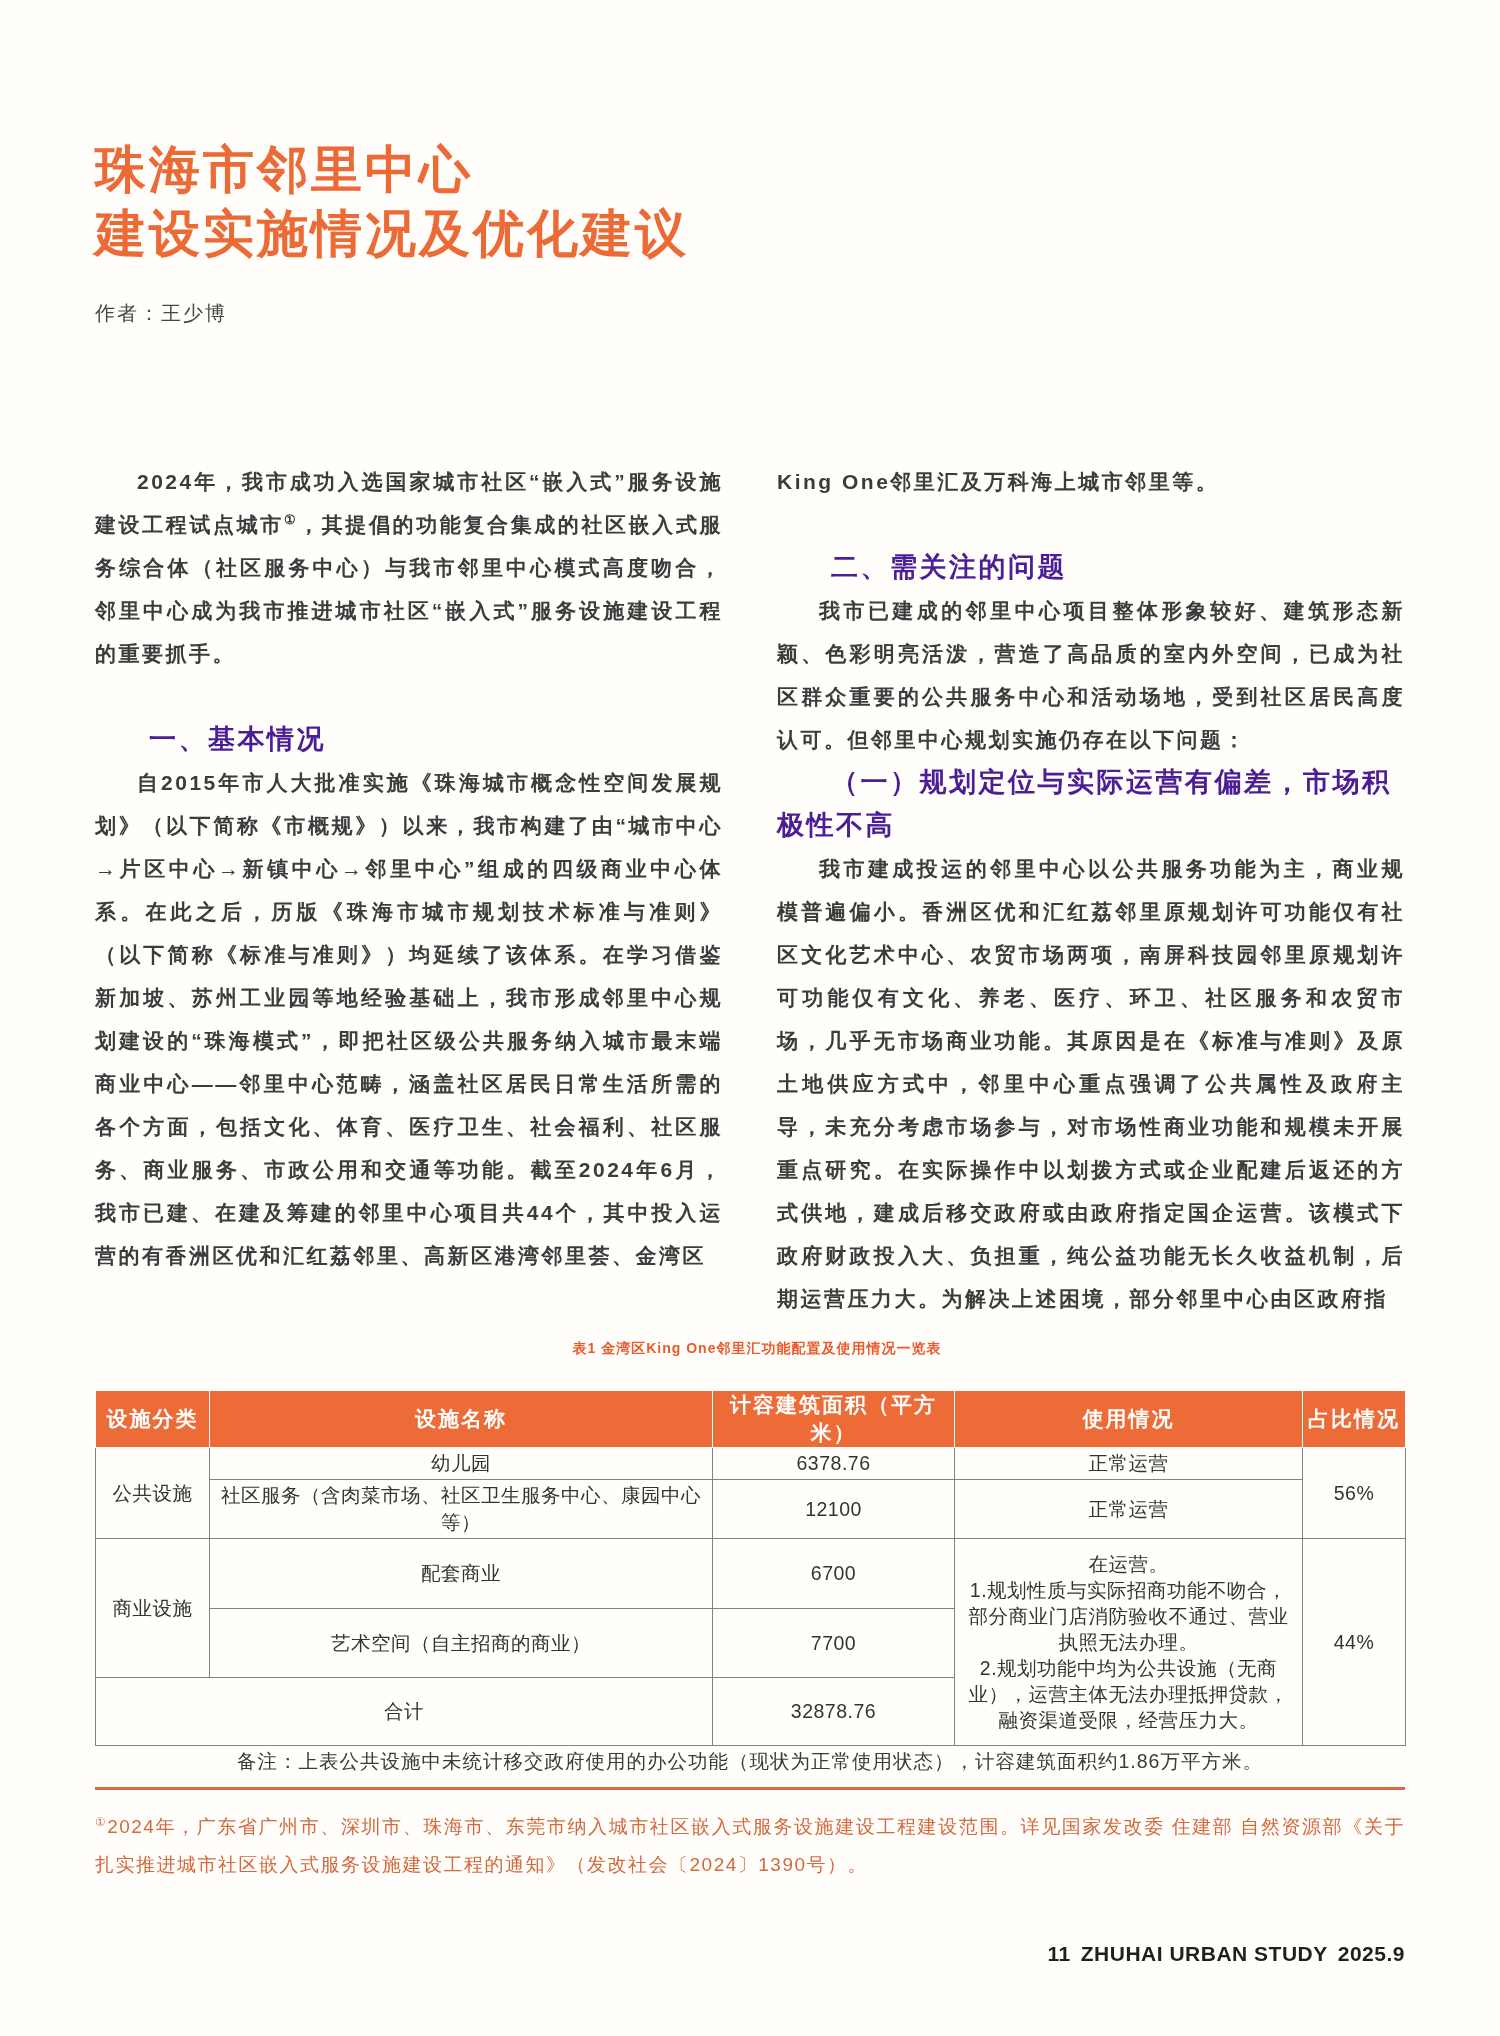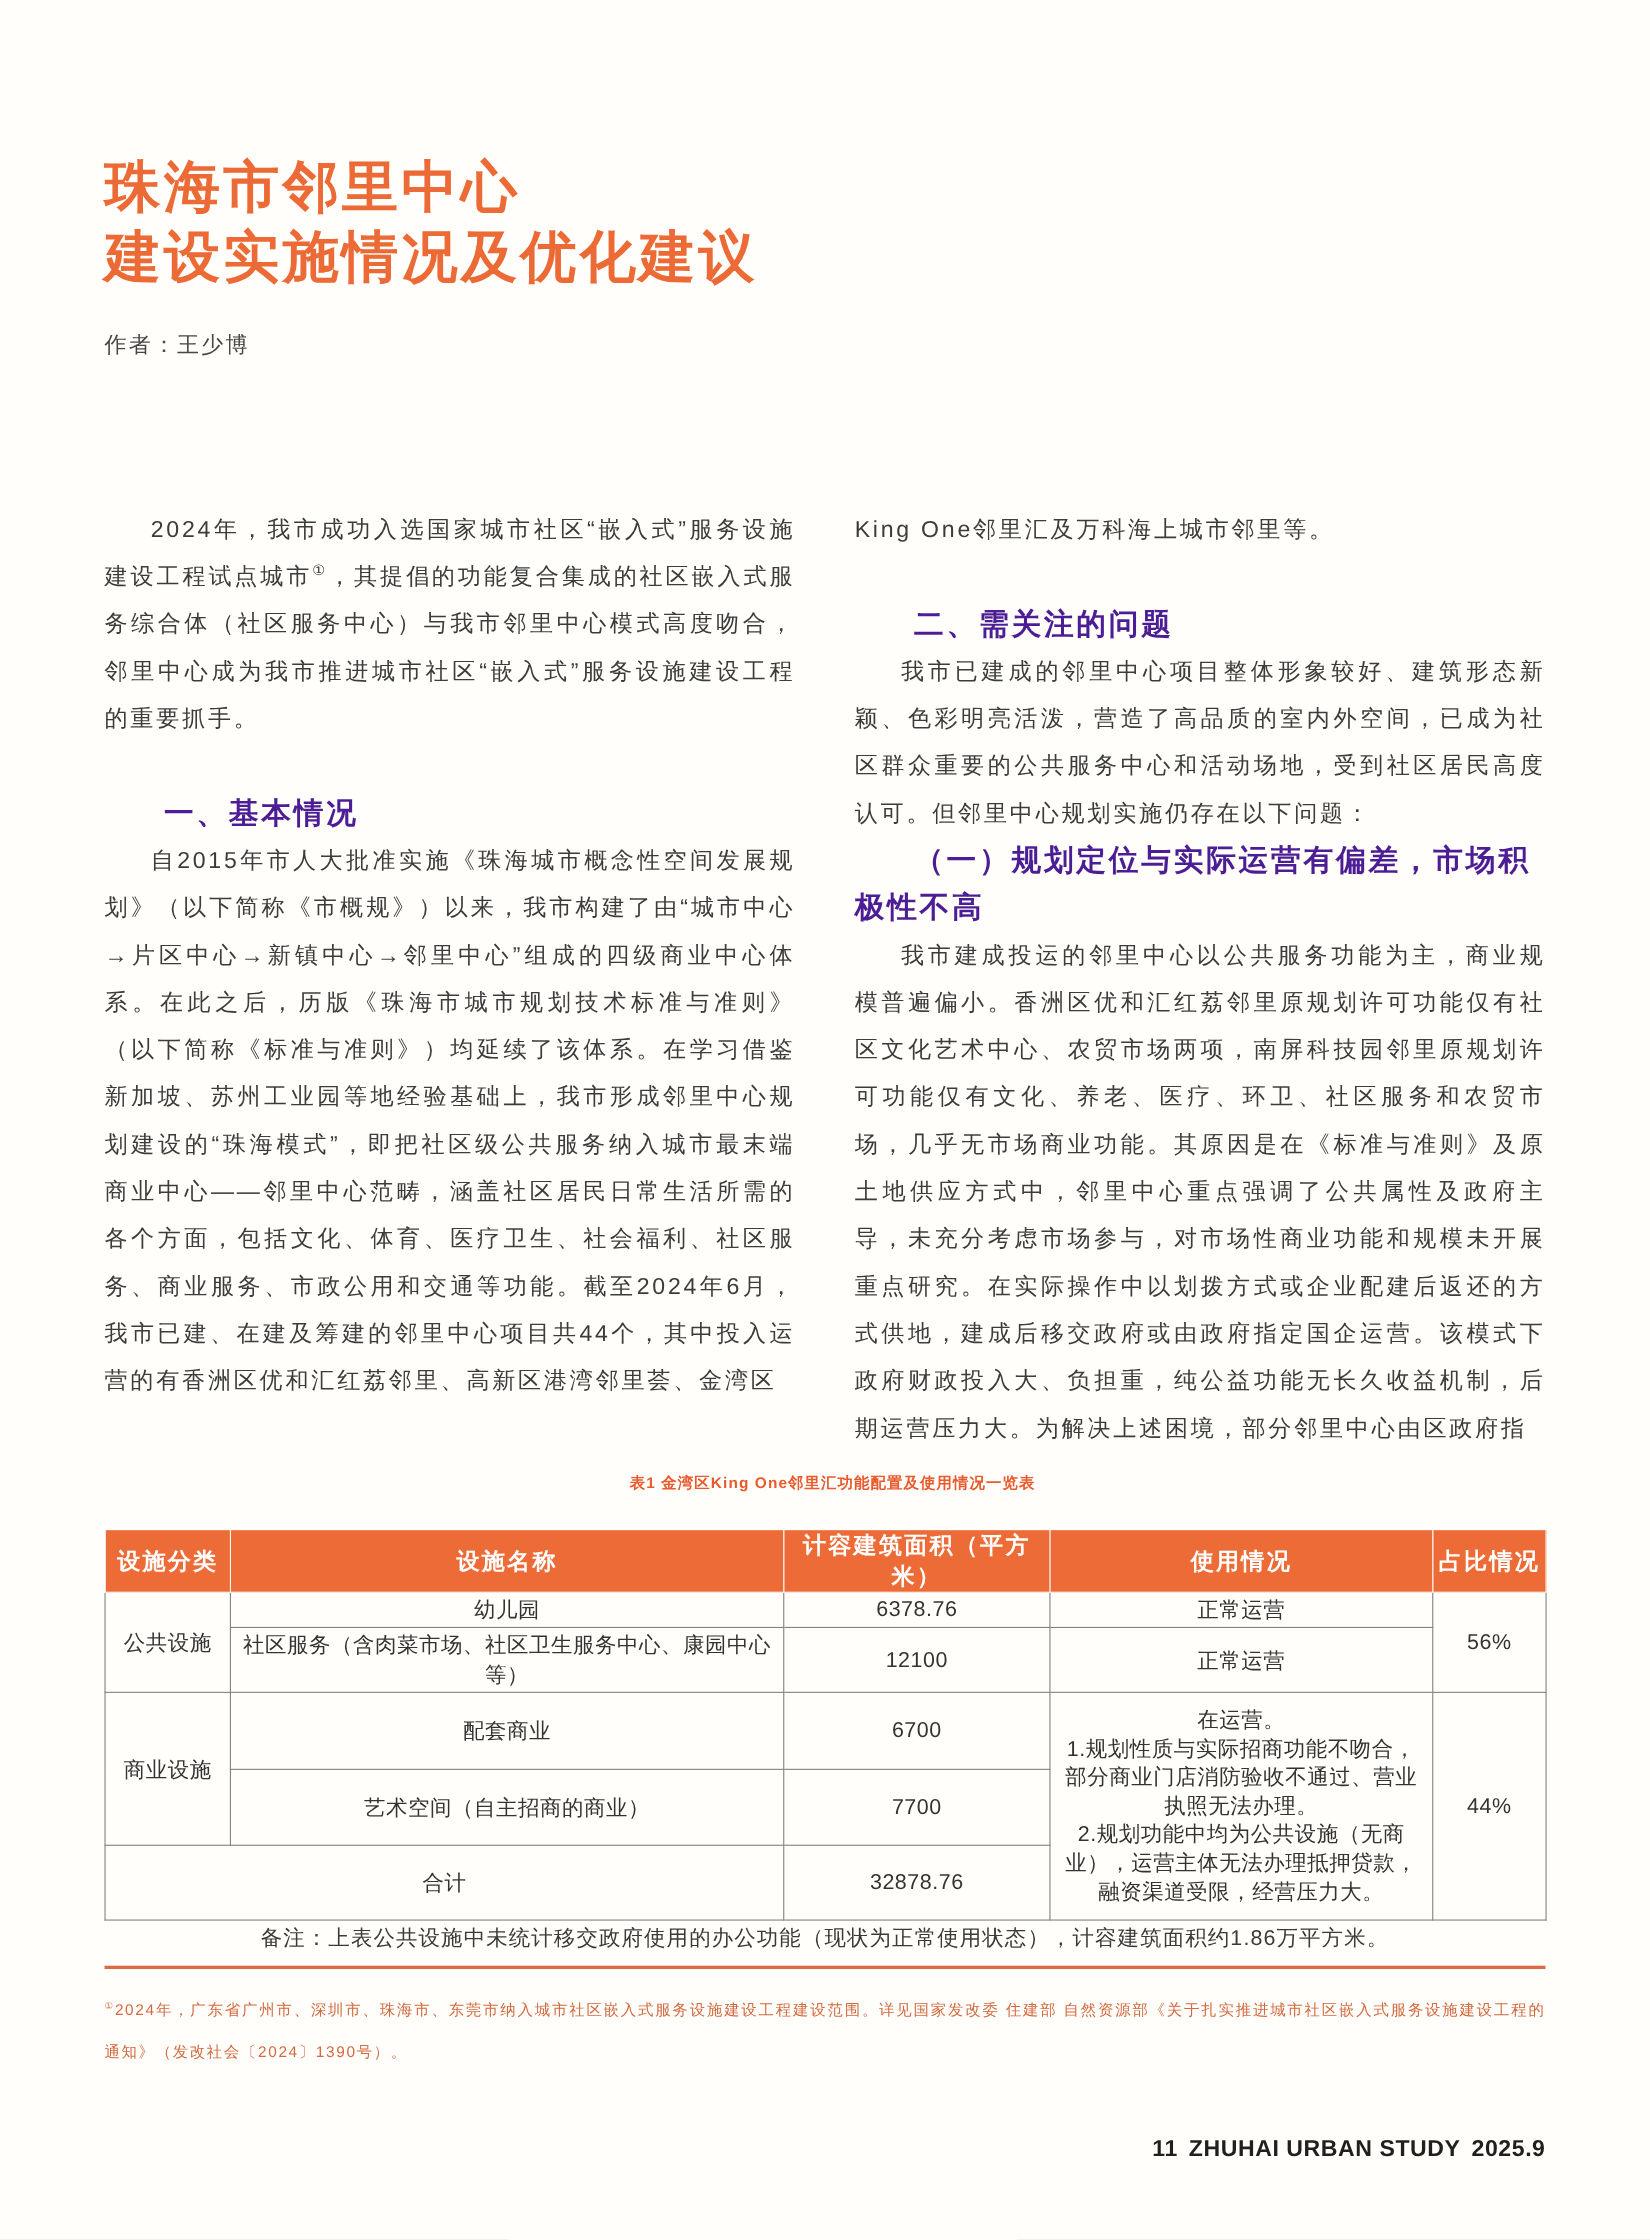--- a/index.html
+++ b/index.html
@@ -34,20 +34,21 @@
     display:flex;gap:54px;
   }
   .col{width:628px;}
   .col p{
     margin:0;
     font-size:21px;
     line-height:43px;
     letter-spacing:2.5px;
     text-align:justify;
     color:#3c3c3c;
+    font-weight:bold;
   }
   .col p.indent{text-indent:2em;}
   .col .sec-h{
     margin:43px 0 0 0;
     font-size:27px;
     line-height:43px;
     letter-spacing:2.5px;
     font-weight:bold;
     color:#4c1d95;
     text-indent:2em;
@@ -106,21 +107,21 @@
     letter-spacing:1px;
   }
   
   .rule{
     position:absolute;left:95px;top:1787px;width:1310px;height:3px;
     background:#db6b45;
   }
   .footnote{
     position:absolute;left:95px;top:1808px;width:1310px;
     color:#d2693f;
-    font-size:14px;
+    font-size:19px;
     line-height:38px;
     letter-spacing:1.5px;
     text-align:justify;
   }
   
   .footer{
     position:absolute;right:95px;top:1942px;
     display:flex;align-items:baseline;gap:10px;
     font-weight:bold;
     color:#1f1f1f;

